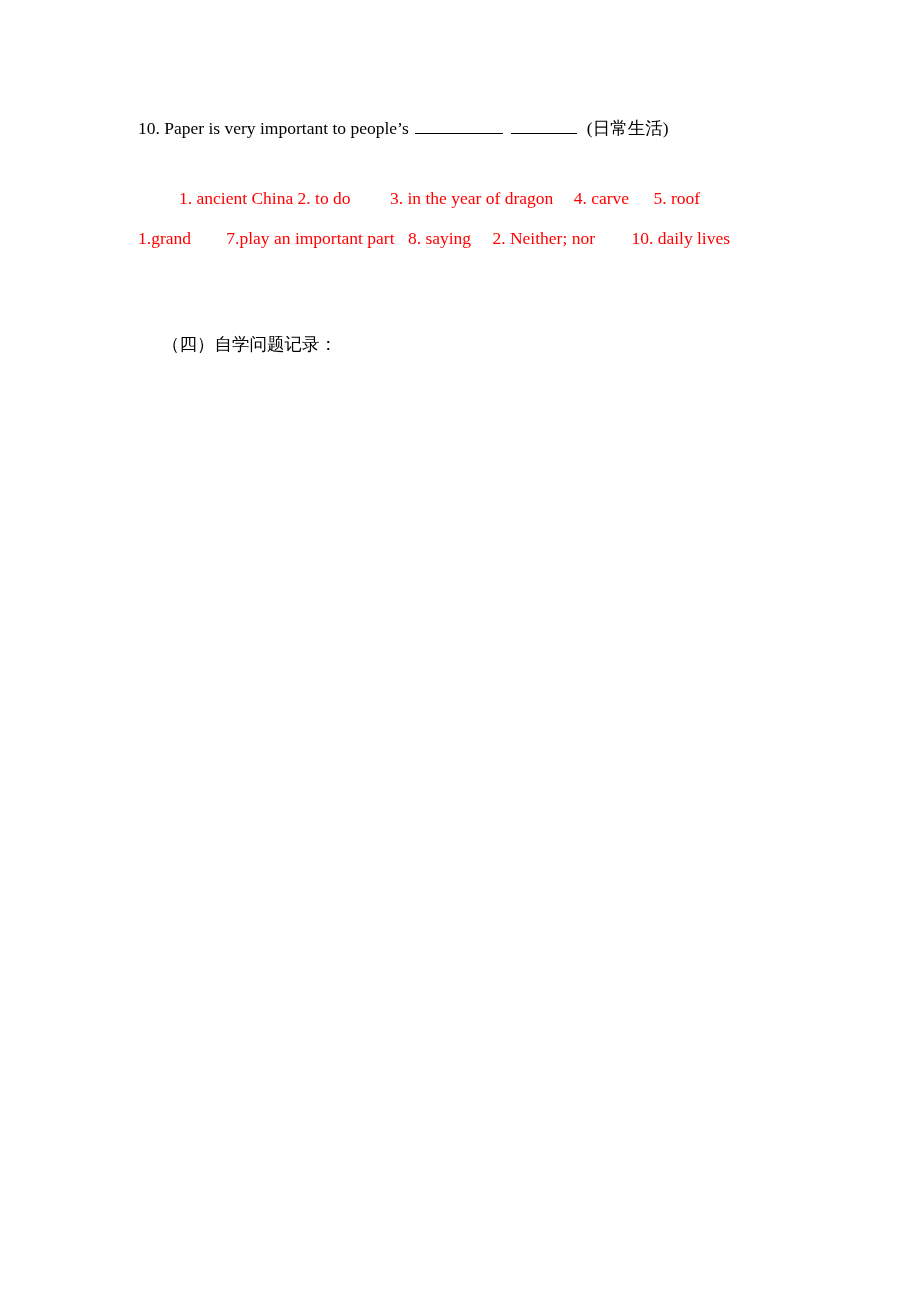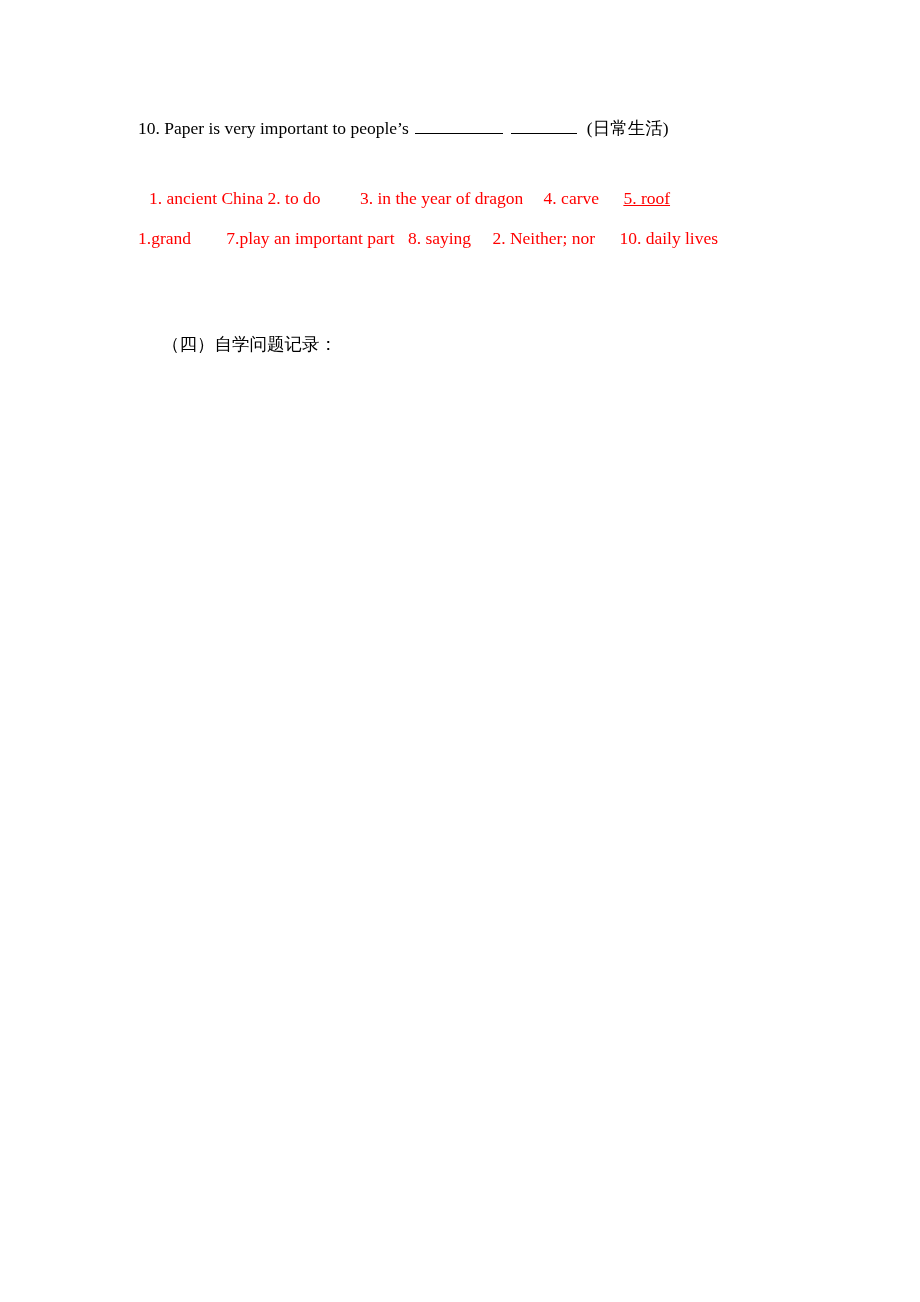--- a/index.html
+++ b/index.html
@@ -8,20 +8,21 @@
     background: #ffffff;
   }
   .page {
     position: relative;
     width: 920px;
     height: 958px;
     background: #ffffff;
     overflow: hidden;
     font-family: "Liberation Serif", "DejaVu Serif", serif;
     color: #000000;
+    text-align: center;
   }
   .content {
     position: absolute;
     left: 138px;
     top: 0;
     width: 640px;
   }
 
   
   .question-line {
@@ -67,28 +68,28 @@
   .answer-item {
     display: inline-block;
     white-space: nowrap;
   }
 
   
   .r1 .a1 { margin-left: 11px; }
   .r1 .a2 { }
   .r1 .a3 { margin-left: 35px; }
   .r1 .a4 { margin-left: 16px; }
-  .r1 .a5 { margin-left: 20px; text-decoration: underline; }
+  .r1 .a5 { margin-left: 20px; }
 
   
   .r2 .a6  { margin-left: 0; }
   .r2 .a7  { margin-left: 31px; }
   .r2 .a8  { margin-left: 9px; }
   .r2 .a9  { margin-left: 17px; }
-  .r2 .a10 { margin-left: 20px; }
+  .r2 .a10 { margin-left: 32px; }
 
   
   .section-heading {
     position: absolute;
     left: 0;
     top: 334px;
     font-size: 17.5px;
     line-height: 1.25;
     color: #000000;
     white-space: nowrap;

